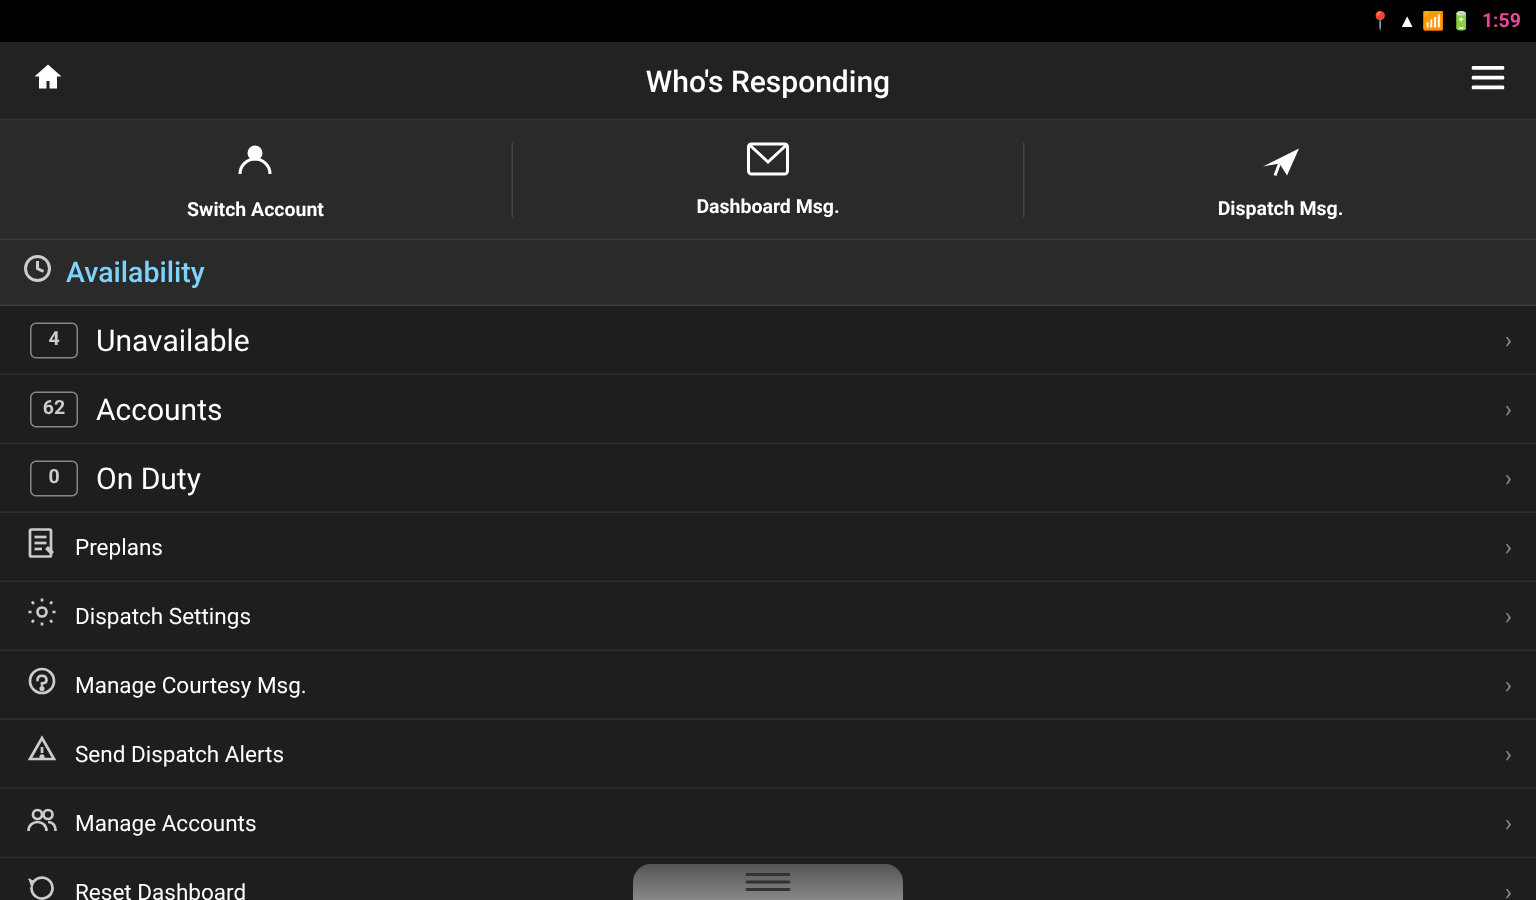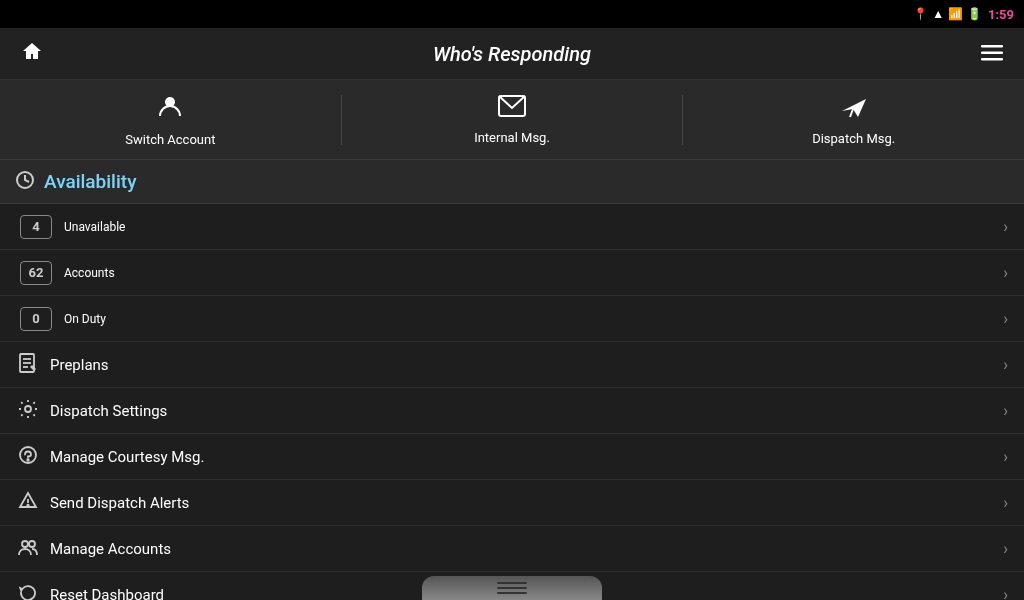--- a/index.html
+++ b/index.html
@@ -38,21 +38,20 @@
     
     .header {
       width: 100%;
       height: 52px;
       background: #222;
       display: flex;
       align-items: center;
       justify-content: space-between;
       padding: 0 14px;
       border-bottom: 1px solid #333;
-      font-style: italic;
     }
     .header-title {
       font-size: 20px;
       font-weight: 500;
       color: #fff;
       flex: 1;
       text-align: center;
     }
     .header-icon {
       color: #fff;
@@ -73,20 +72,21 @@
       border-bottom: 1px solid #3a3a3a;
     }
     .action-item {
       display: flex;
       flex-direction: column;
       align-items: center;
       gap: 6px;
       cursor: pointer;
       flex: 1;
       padding: 10px 0;
+      font-weight: bold;
     }
     .action-icon {
       font-size: 26px;
       color: #fff;
     }
     .action-label {
       font-size: 13px;
       color: #fff;
     }
     .action-divider {
@@ -140,21 +140,21 @@
       border-radius: 4px;
       display: flex;
       align-items: center;
       justify-content: center;
       font-size: 13px;
       color: #ccc;
       font-weight: bold;
       background: transparent;
     }
     .menu-item-label {
-      font-size: 12px;
+      font-size: 20px;
       color: #fff;
     }
     .menu-row {
       display: flex;
       align-items: center;
       justify-content: space-between;
       padding: 0 16px;
       height: 46px;
       background: #1e1e1e;
       border-bottom: 1px solid #2e2e2e;
@@ -247,21 +247,21 @@
     <span class="action-label">Switch Account</span>
   </div>
   <div class="action-divider"></div>
   <div class="action-item">
     <span class="action-icon">
       <svg width="28" height="24" viewBox="0 0 28 24" fill="white">
         <rect x="1" y="2" width="26" height="20" rx="2" stroke="white" stroke-width="2" fill="none"></rect>
         <polyline points="1,2 14,14 27,2" stroke="white" stroke-width="2" fill="none"></polyline>
       </svg>
     </span>
-    <span class="action-label">Internal Msg.</span>
+    <span class="action-label">Dashboard Msg.</span>
   </div>
   <div class="action-divider"></div>
   <div class="action-item">
     <span class="action-icon">
       <svg width="28" height="26" viewBox="0 0 28 26" fill="white">
         <path d="M2 18 L26 6 L18 24 L13 16 Z" fill="white"></path>
         <line x1="13" y1="16" x2="10" y2="24" stroke="white" stroke-width="2"></line>
       </svg>
     </span>
     <span class="action-label">Dispatch Msg.</span>

